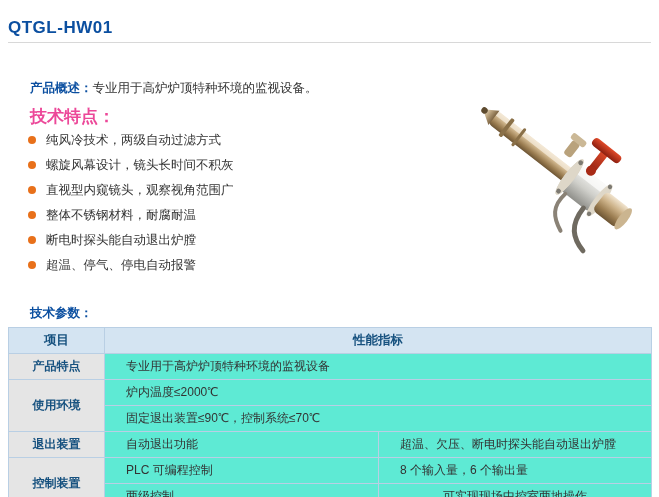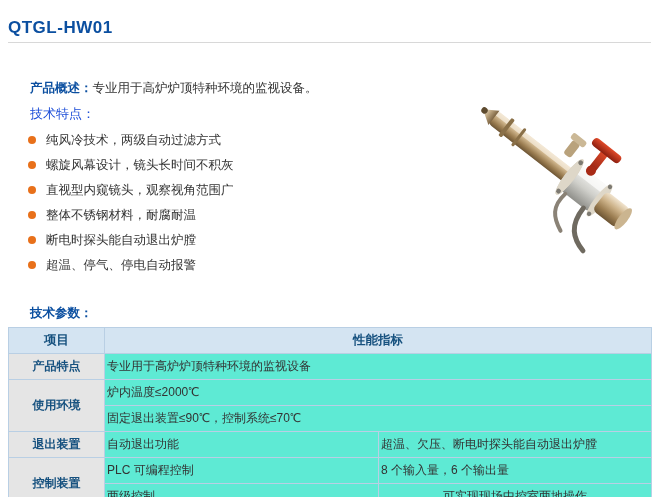--- a/index.html
+++ b/index.html
@@ -62,23 +62,23 @@
     font-weight: bold;
   }
   .overview .text {
     color: #333;
   }
   
   .feature-heading {
     position: absolute;
     left: 30px;
     top: 105px;
-    font-size: 13px;
-    font-weight: normal;
-    color: #1d4ed8;
+    font-size: 17px;
+    font-weight: bold;
+    color: #ec4899;
   }
   .feature-list {
     position: absolute;
     left: 28px;
     top: 133px;
     list-style: none;
     margin: 0;
     padding: 0;
   }
   .feature-list li {
@@ -114,21 +114,21 @@
     position: absolute;
     left: 8px;
     top: 327px;
     width: 643px;
     border-collapse: collapse;
     table-layout: fixed;
     font-size: 12px;
   }
   table.spec td, table.spec th {
     border: 1px solid #b9cfe4;
-    padding: 4px 2px;
+    padding: 4px 21px;
     height: 22px;
     box-sizing: border-box;
   }
   table.spec thead th {
     background: #d4e4f2;
     color: #16517f;
     font-weight: bold;
     text-align: center;
     height: 26px;
     font-size: 12.5px;

